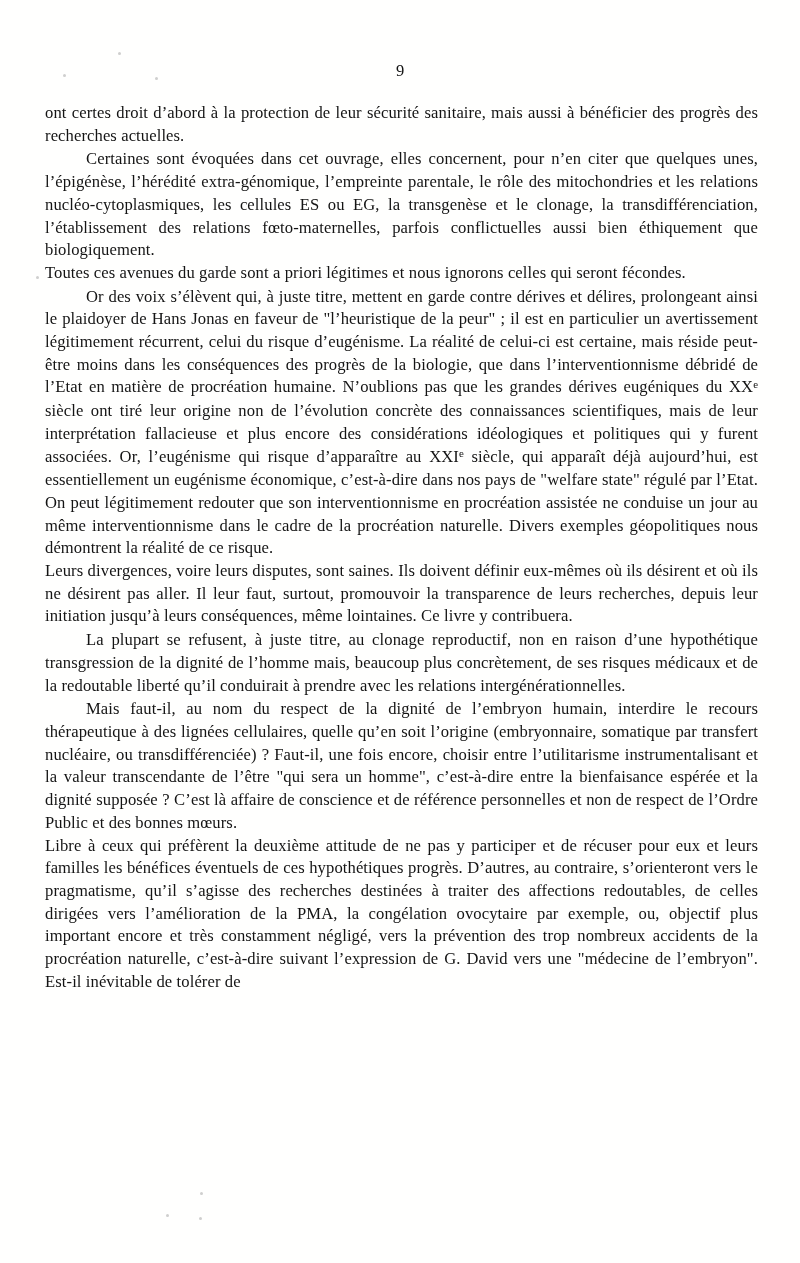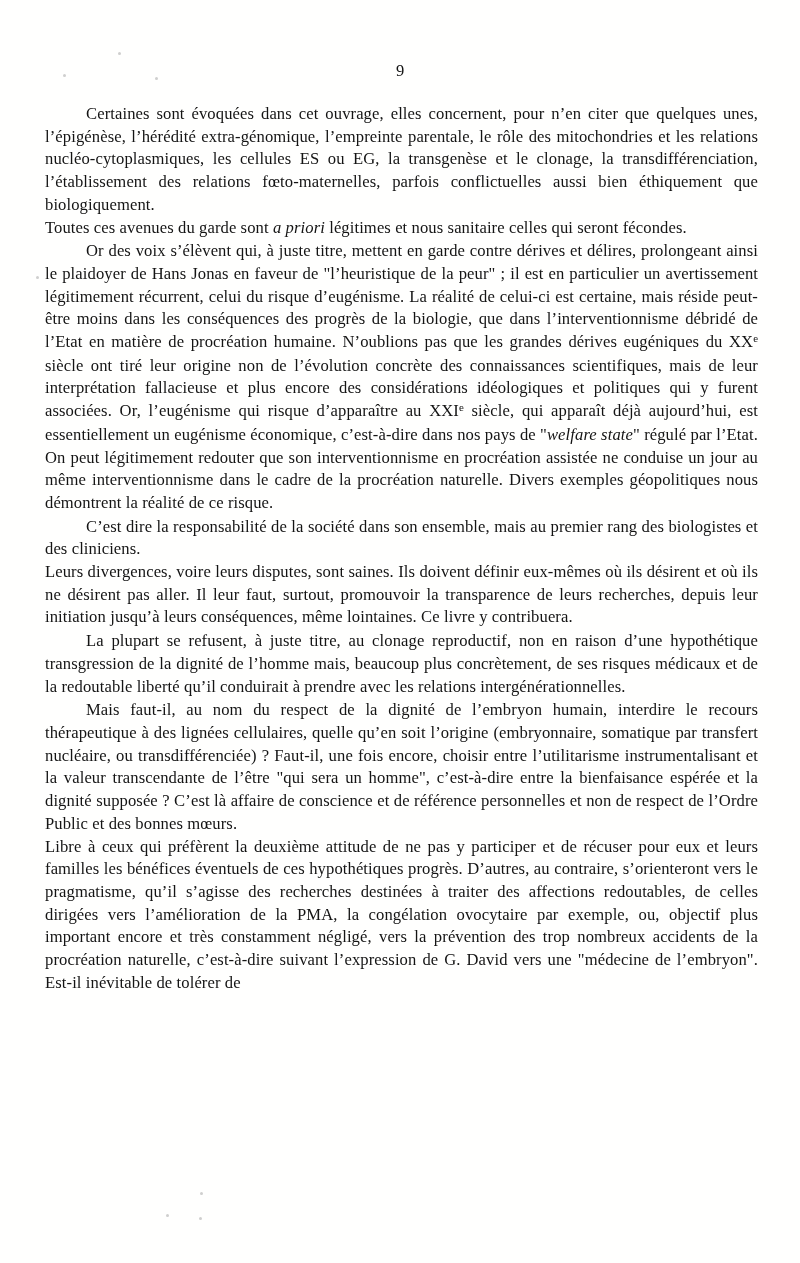--- a/index.html
+++ b/index.html
@@ -26,21 +26,21 @@
     top: 102px; left: 45px;
     width: 713px;
     font-size: 16.6px;
     line-height: 22.7px;
     text-align: justify;
     letter-spacing: 0.1px;
   }
   .text-block p { margin: 0; padding: 0; }
   .text-block p.gap { margin-top: 1px; }
   .text-block p.indent { text-indent: 41px; }
-  .italic { font-style: italic; }
+  .italic { }
   .superscript {
     font-size: 66%;
     position: relative;
     top: -0.45em;
     letter-spacing: 0;
   }
   .speck {
     position: absolute;
     width: 3px; height: 3px;
     background: #a8a8a8;
@@ -48,24 +48,24 @@
     border-radius: 50%;
   }
 </style>
 </head>
 <body>
 
 <div class="page">
   <div class="page-number">9</div>
 
   <div class="text-block">
+      <p><span>ont certes droit d’abord à la protection de leur sécurité sanitaire, mais aussi à bénéficier des progrès des recherches actuelles.</span></p>
       <p class="indent gap"><span>Certaines sont évoquées dans cet ouvrage, elles concernent, pour n’en citer que quelques unes, l’épigénèse, l’hérédité extra-génomique, l’empreinte parentale, le rôle des mitochondries et les relations nucléo-cytoplasmiques, les cellules ES ou EG, la transgenèse et le clonage, la transdifférenciation, l’établissement des relations fœto-maternelles, parfois conflictuelles aussi bien éthiquement que biologiquement.</span></p>
-      <p><span>Toutes ces avenues du garde sont </span><span class="italic">a priori</span><span> légitimes et nous sanitaire celles qui seront fécondes.</span></p>
+      <p><span>Toutes ces avenues du garde sont </span><span class="italic">a priori</span><span> légitimes et nous ignorons celles qui seront fécondes.</span></p>
       <p class="indent gap"><span>Or des voix s’élèvent qui, à juste titre, mettent en garde contre dérives et délires, prolongeant ainsi le plaidoyer de Hans Jonas en faveur de "l’heuristique de la peur" ; il est en particulier un avertissement légitimement récurrent, celui du risque d’eugénisme. La réalité de celui-ci est certaine, mais réside peut-être moins dans les conséquences des progrès de la biologie, que dans l’interventionnisme débridé de l’Etat en matière de procréation humaine. N’oublions pas que les grandes dérives eugéniques du XX</span><span class="superscript">e</span><span> siècle ont tiré leur origine non de l’évolution concrète des connaissances scientifiques, mais de leur interprétation fallacieuse et plus encore des considérations idéologiques et politiques qui y furent associées. Or, l’eugénisme qui risque d’apparaître au XXI</span><span class="superscript">e</span><span> siècle, qui apparaît déjà aujourd’hui, est essentiellement un eugénisme économique, c’est-à-dire dans nos pays de "</span><span class="italic">welfare state</span><span>" régulé par l’Etat. On peut légitimement redouter que son interventionnisme en procréation assistée ne conduise un jour au même interventionnisme dans le cadre de la procréation naturelle. Divers exemples géopolitiques nous démontrent la réalité de ce risque.</span></p>
-      <p class="indent gap"><span>C’est dire la responsabilité de la société dans son ensemble, mais au premier rang des biologistes et des cliniciens.</span></p>
       <p><span>Leurs divergences, voire leurs disputes, sont saines. Ils doivent définir eux-mêmes où ils désirent et où ils ne désirent pas aller. Il leur faut, surtout, promouvoir la transparence de leurs recherches, depuis leur initiation jusqu’à leurs conséquences, même lointaines. Ce livre y contribuera.</span></p>
       <p class="indent gap"><span>La plupart se refusent, à juste titre, au clonage reproductif, non en raison d’une hypothétique transgression de la dignité de l’homme mais, beaucoup plus concrètement, de ses risques médicaux et de la redoutable liberté qu’il conduirait à prendre avec les relations intergénérationnelles.</span></p>
       <p class="indent gap"><span>Mais faut-il, au  nom du respect de la dignité de l’embryon humain, interdire le recours thérapeutique à des lignées cellulaires, quelle qu’en soit l’origine (embryonnaire, somatique par transfert nucléaire, ou transdifférenciée) ? Faut-il, une fois encore, choisir entre l’utilitarisme instrumentalisant et la valeur transcendante de l’être "qui sera un homme", c’est-à-dire entre la bienfaisance espérée et la dignité supposée ? C’est là affaire de conscience et de référence personnelles et non de respect de l’Ordre Public et des bonnes mœurs.</span></p>
       <p><span>Libre à ceux qui préfèrent la deuxième attitude de ne pas y participer et de récuser pour eux et leurs familles les bénéfices éventuels de ces hypothétiques progrès. D’autres, au contraire, s’orienteront vers le pragmatisme, qu’il s’agisse des recherches destinées à traiter des affections redoutables, de celles dirigées vers l’amélioration de la PMA, la congélation ovocytaire par exemple, ou, objectif plus important encore et très constamment négligé, vers la prévention des trop nombreux accidents de la procréation naturelle, c’est-à-dire suivant l’expression de G. David vers une "médecine de l’embryon". Est-il inévitable de tolérer de</span></p>
     </div>
 
   <div class="speck" style="left:118px; top:52px;"></div>
   <div class="speck" style="left:63px;  top:74px;"></div>
   <div class="speck" style="left:155px; top:77px;"></div>
   <div class="speck" style="left:36px;  top:276px;"></div>

